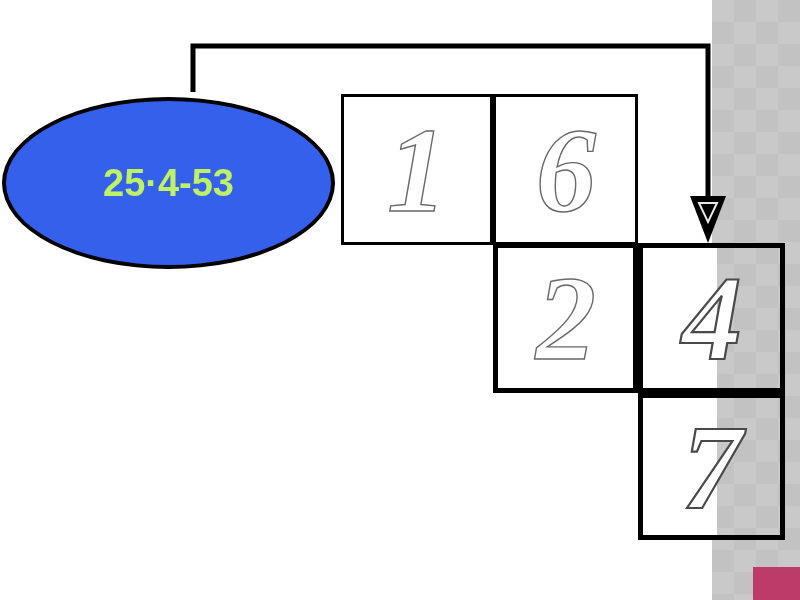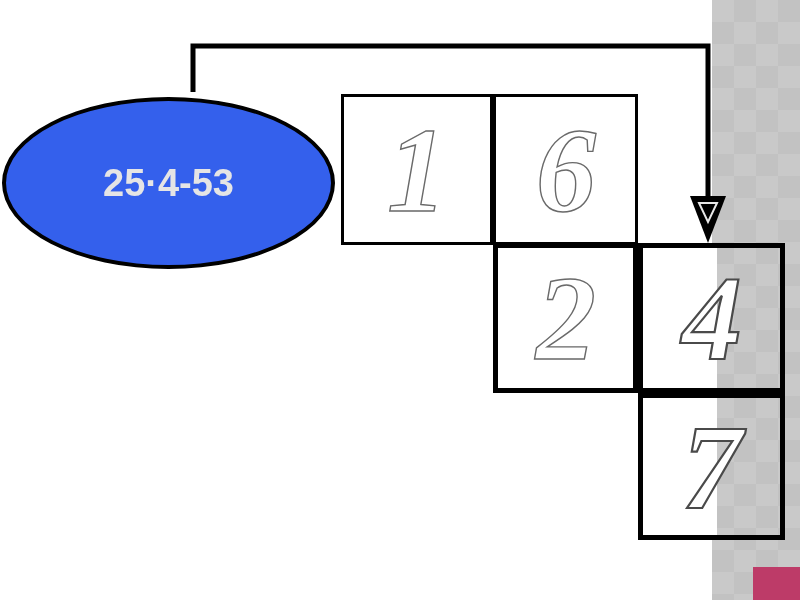--- a/index.html
+++ b/index.html
@@ -52,21 +52,21 @@
     border: 4px solid #000000;
     border-radius: 50%;
     box-sizing: border-box;
     display: flex;
     align-items: center;
     justify-content: center;
   }
   #ellipse-label {
     font-size: 38px;
     font-weight: bold;
-    color: #e5e5e5;
+    color: #bef264;
     letter-spacing: 0px;
     white-space: nowrap;
     line-height: 1;
   }
 
   
   #connector {
     position: absolute;
     left: 0;
     top: 0;

